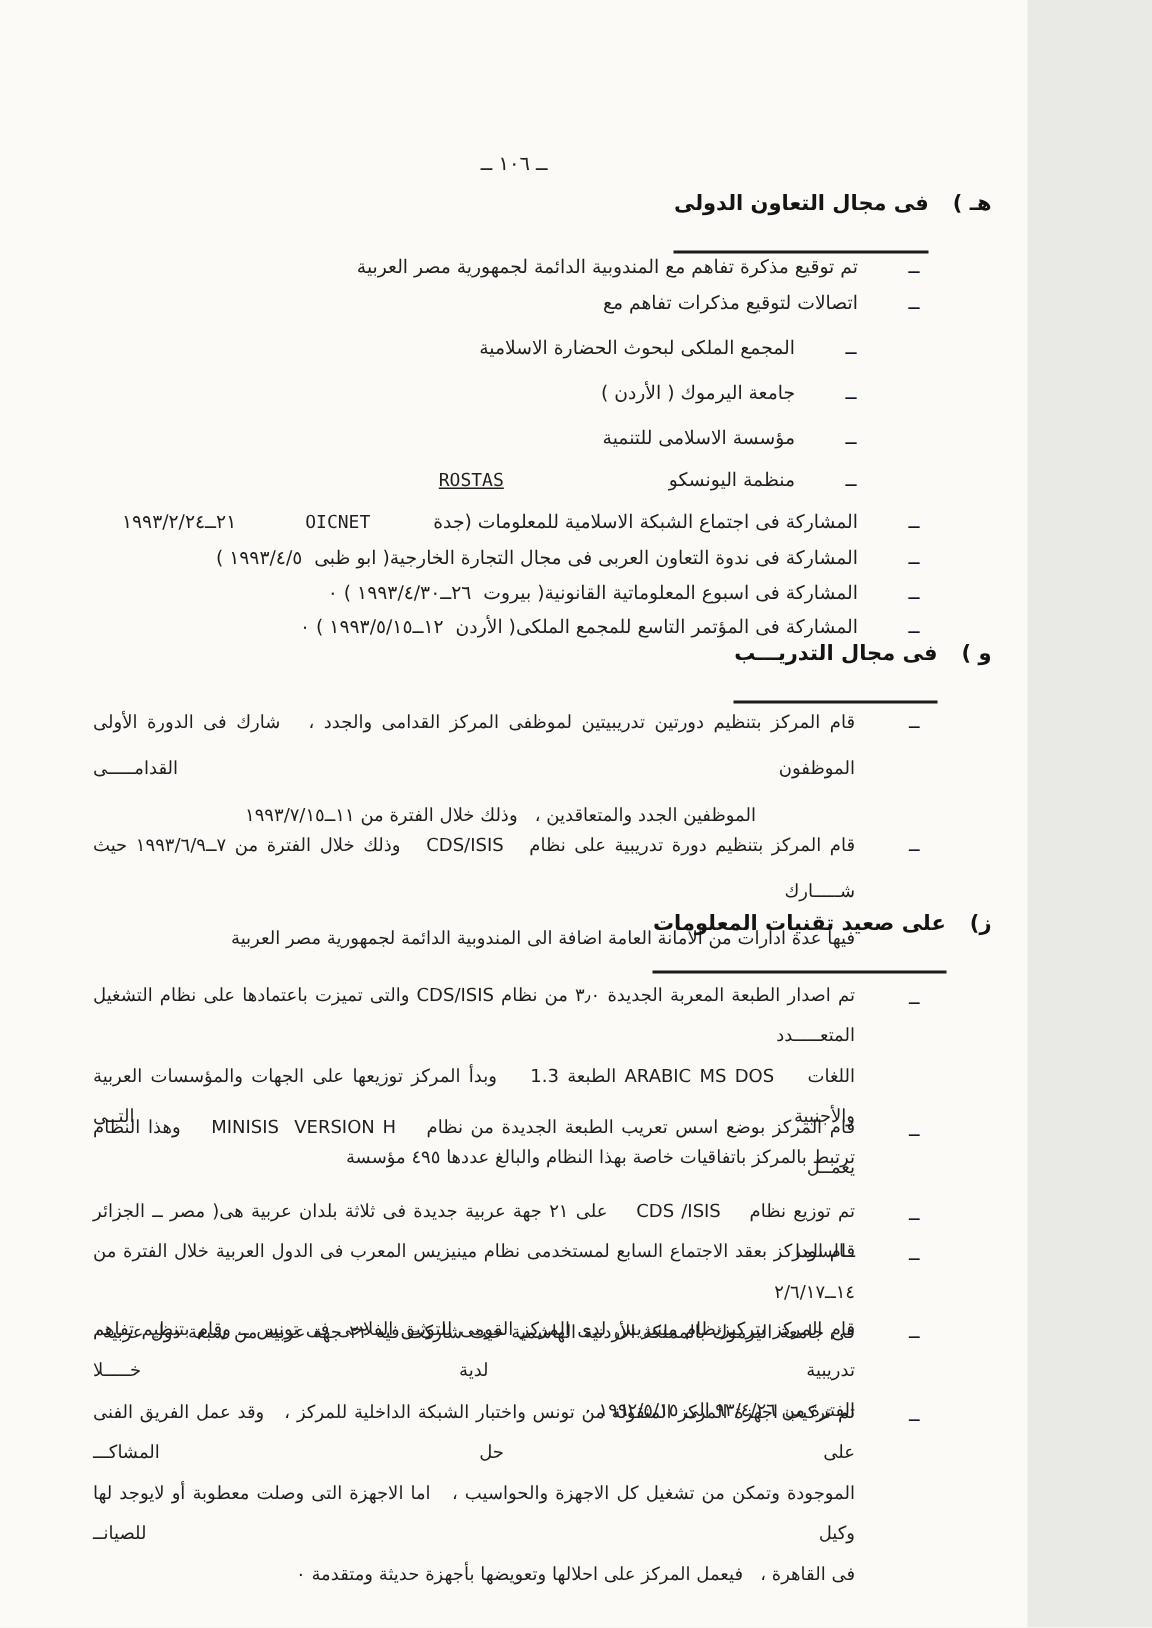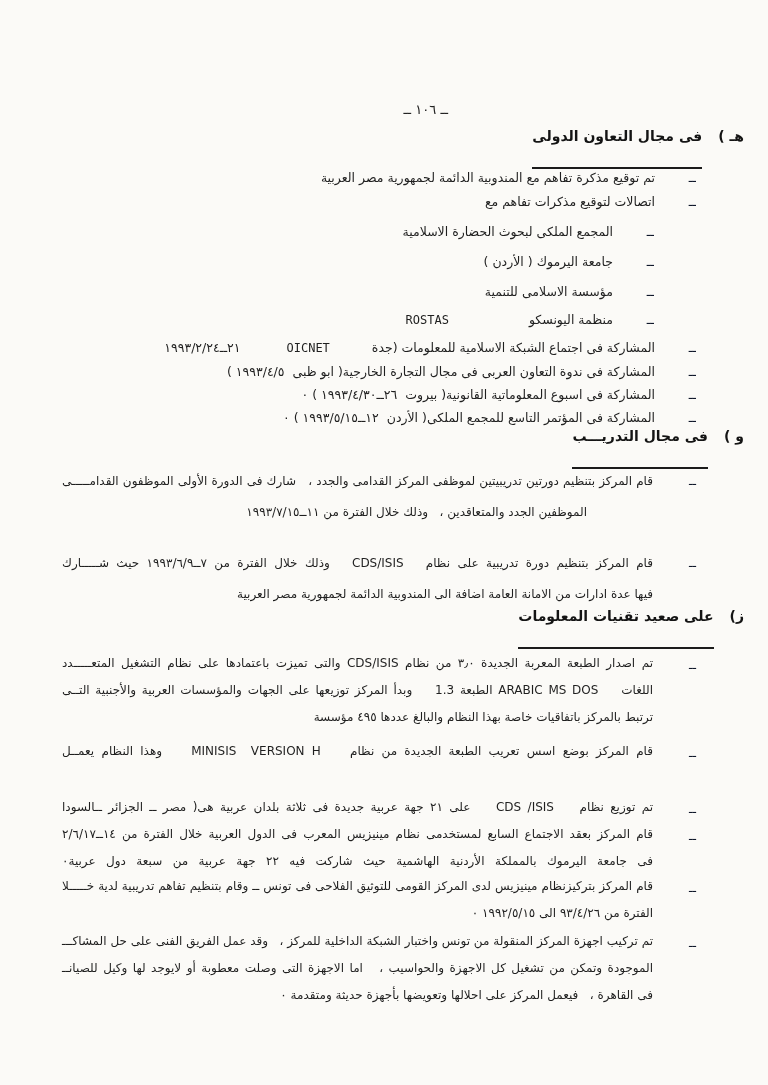--- a/index.html
+++ b/index.html
@@ -3,21 +3,21 @@
 <meta charset="utf-8">
 <style>
   html,body{margin:0;padding:0;}
   body{
     width:768px;height:1085px;
     background:#e9e9e6;
     font-family:"DejaVu Sans", sans-serif;
   }
   .page{
     position:relative;
-    width:768px;height:1085px;
+    width:685px;height:1085px;
     background:#fbfaf7;
     color:#1f1f1f;
     direction:rtl;
     overflow:hidden;
   }
   .pagenum{
     position:absolute;top:102px;right:320px;
     font-size:13px;letter-spacing:2px;color:#222;
     direction:rtl;
   }
@@ -41,21 +41,21 @@
     display:flex;gap:24px;align-items:baseline;
     padding-right:72px;padding-left:60px;
     height:24px;line-height:24px;font-size:12.5px;
   }
   .row.sub{padding-right:114px;}
   .row.mt6{margin-top:6px;}
   .row.mt4{margin-top:4px;}
   .row.h23{height:23px;line-height:23px;}
   .dash{flex:none;width:17px;color:#0f172a;letter-spacing:0;}
   .lat{font-family:"DejaVu Sans Mono", monospace;font-size:12px;direction:ltr;unicode-bidi:embed;}
-  .lat.gapwide{margin-right:56px;}
+  .lat.gapwide{margin-right:86px;text-decoration:underline;}
   .lat.gap{margin-right:18px;}
   .dt{margin-right:22px;font-size:12.5px;}
   
   .para{
     position:absolute;right:72px;left:62px;
     display:flex;gap:26px;align-items:flex-start;
     font-size:12px;
   }
   .para .dash{line-height:30px;}
   .plines{flex:1;min-width:0;}

